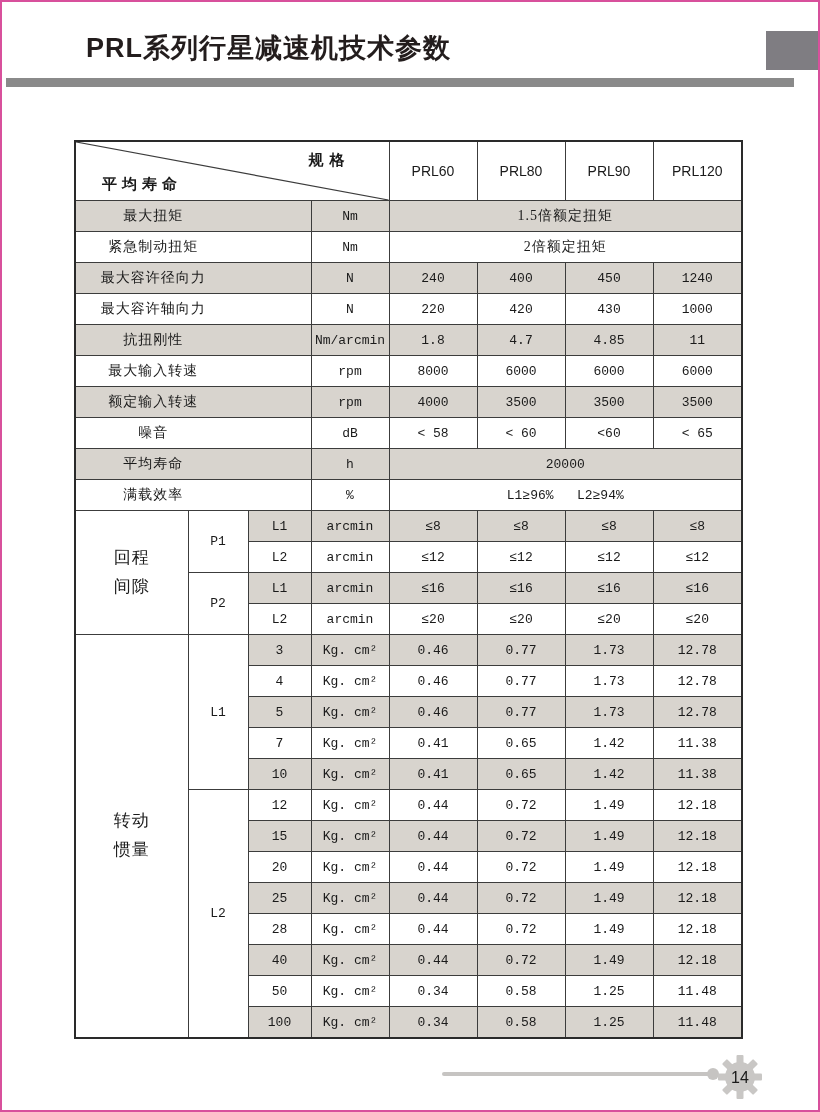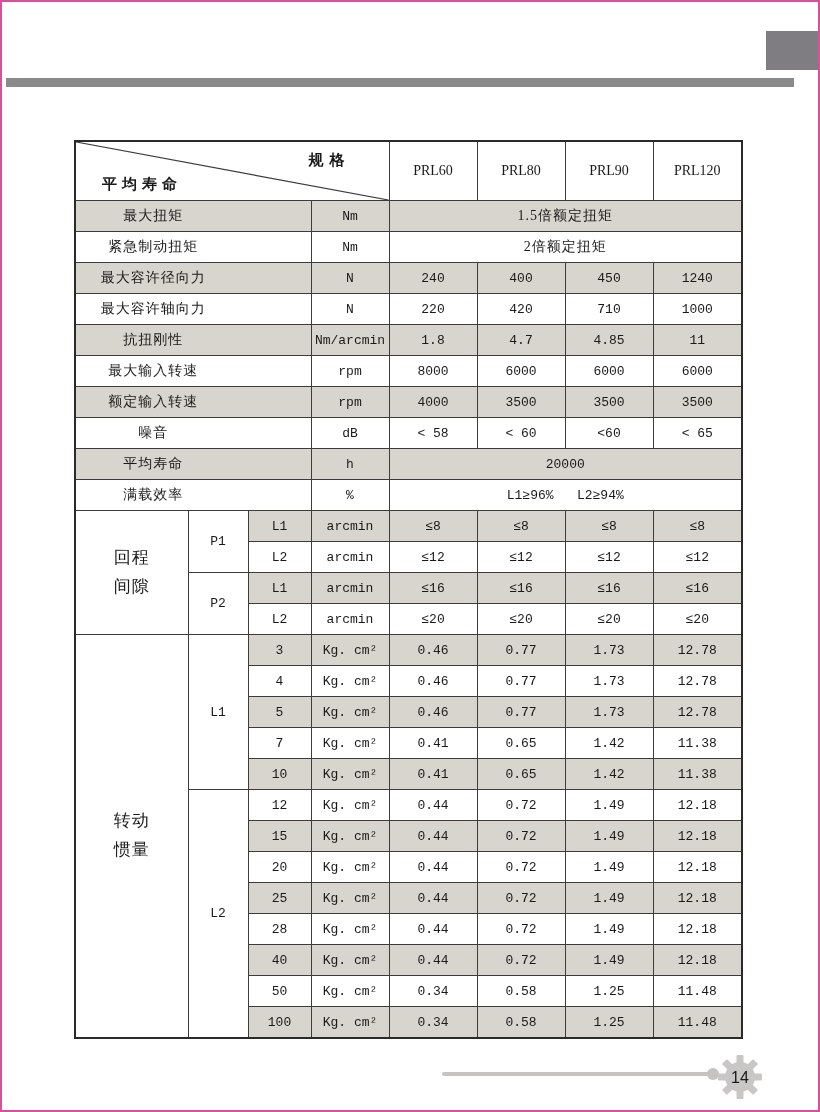--- a/index.html
+++ b/index.html
@@ -29,39 +29,40 @@
   td.wbg{background:#ffffff !important;}
   .lbl{
     font-family:"Liberation Serif",serif;font-size:14px;
     padding-right:80px !important;letter-spacing:1px;
   }
   .grp{
     font-family:"Liberation Serif",serif;font-size:17px;letter-spacing:1px;
     padding-right:0 !important;line-height:1.7;
   }
   .mono{font-family:"Liberation Mono","DejaVu Sans Mono",monospace;font-size:13px;}
-  .model{font-family:Liberation Serif, serif;font-size:14px;}
+  .model{font-family:Liberation Sans, sans-serif;font-size:14px;}
   .cnspan{font-family:"Liberation Serif",serif;font-size:14px;letter-spacing:1px;}
   .prewrap{white-space:pre;}
   .diag{position:relative;}
   .diag svg{position:absolute;left:0;top:0;width:100%;height:100%;}
   .diag .spec-word{position:absolute;top:9px;right:38px;font-family:"Liberation Serif",serif;font-size:15px;letter-spacing:6px;font-weight:bold;}
   .diag .param-word{position:absolute;bottom:6px;left:26px;font-family:"Liberation Serif",serif;font-size:15px;letter-spacing:5px;font-weight:bold;}
 
   .footer-rule{position:absolute;left:440px;top:1070px;width:272px;height:4px;background:#c6c4c2;border-radius:2px;}
   .footer-dot{position:absolute;left:705px;top:1066px;width:12px;height:12px;border-radius:50%;background:#c6c4c2;}
   .gear-wrap{position:absolute;left:714px;top:1051px;width:48px;height:48px;}
   .gear-wrap svg{width:48px;height:48px;display:block;}
   .gear-num{font-family:"Liberation Sans",sans-serif;font-size:16px;fill:#1a1a1a;}
 </style>
 </head>
 <body>
 
 <div class="page">
 
+  <div class="page-title">PRL系列行星减速机技术参数</div>
   <div class="title-bar"></div>
   <div class="corner-square"></div>
 
   <table class="spec">
     <colgroup>
       <col style="width:113px">
         <col style="width:60px">
         <col style="width:63px">
         <col style="width:78px">
       <col style="width:88px">
@@ -101,21 +102,21 @@
       <td class="mono">240</td>
       <td class="mono">400</td>
       <td class="mono">450</td>
       <td class="mono">1240</td>
     </tr>
     <tr>
       <td class="lbl" colspan="3">最大容许轴向力</td>
       <td class="mono">N</td>
       <td class="mono">220</td>
       <td class="mono">420</td>
-      <td class="mono">710</td>
+      <td class="mono">430</td>
       <td class="mono">1000</td>
     </tr>
     <tr class="g">
       <td class="lbl" colspan="3">抗扭刚性</td>
       <td class="mono">Nm/arcmin</td>
       <td class="mono">1.8</td>
       <td class="mono">4.7</td>
       <td class="mono">4.85</td>
       <td class="mono">11</td>
     </tr>

